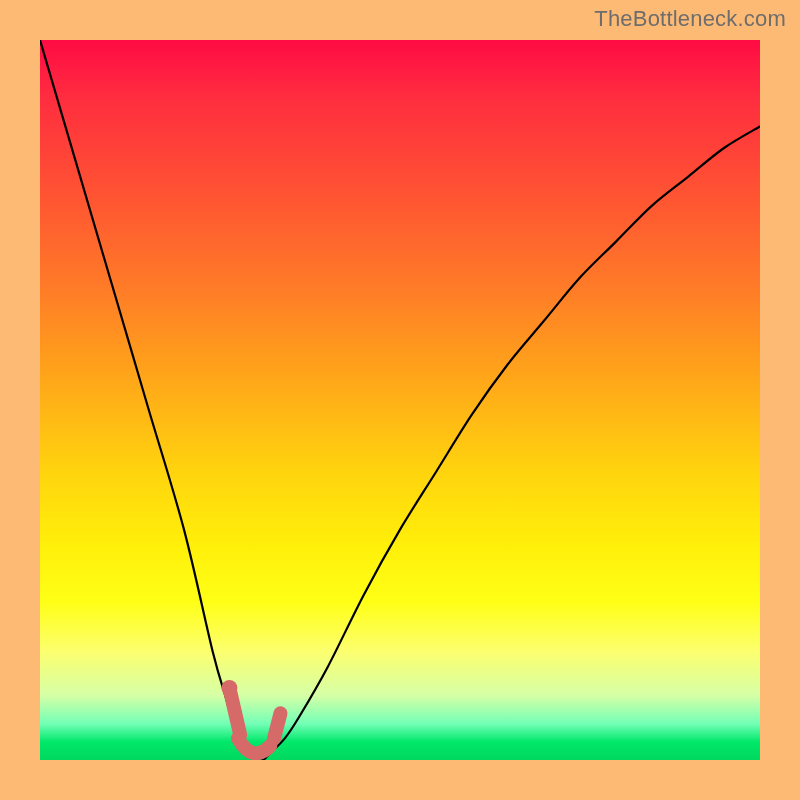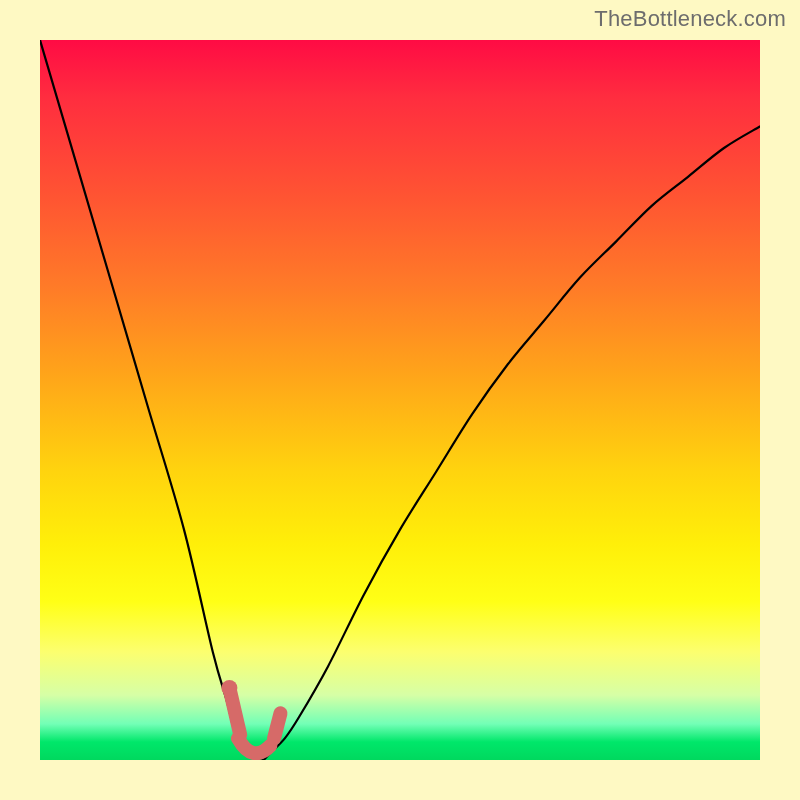--- a/index.html
+++ b/index.html
@@ -10,21 +10,21 @@
     background: #000;
     overflow: hidden;
     font-family: Arial, Helvetica, sans-serif;
   }
   .frame {
     position: absolute;
     left: 0;
     top: 0;
     width: 800px;
     height: 800px;
-    background: #fef9c3;
+    background: #fdba74;
   }
   .plot-area {
     position: absolute;
     left: 40px;
     top: 40px;
     width: 720px;
     height: 720px;
     background: linear-gradient(to bottom,
       #ff0b44 0%,
       #ff2d3f 8%,

